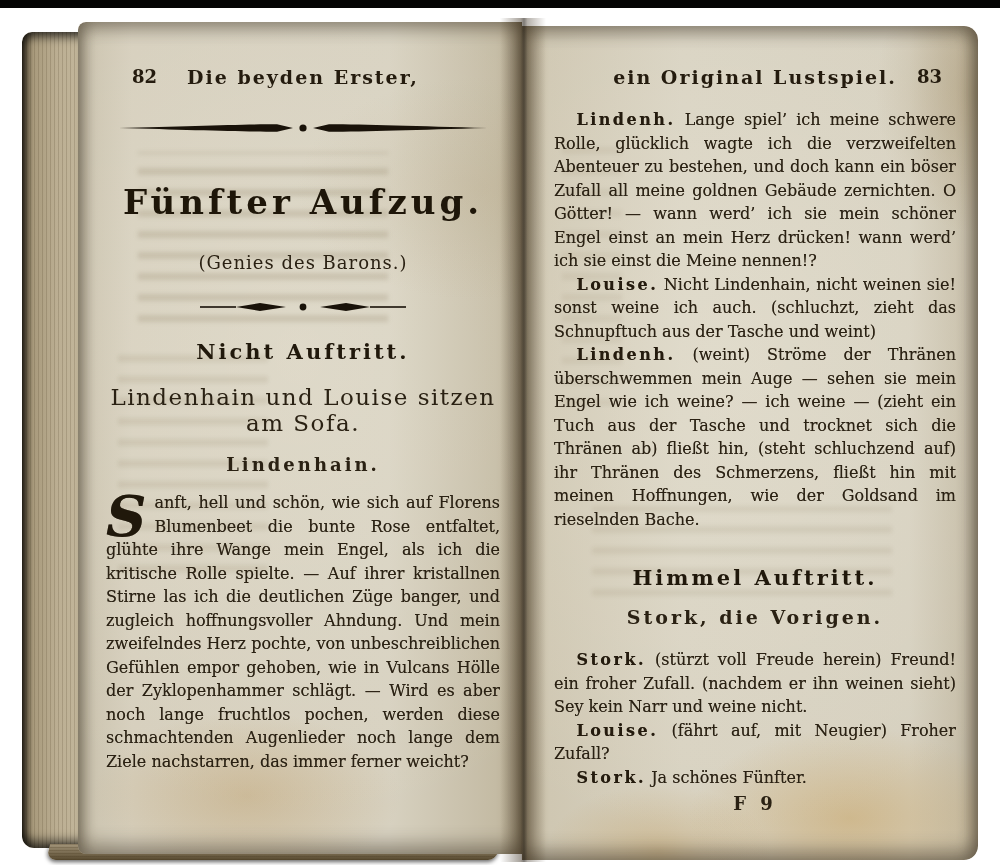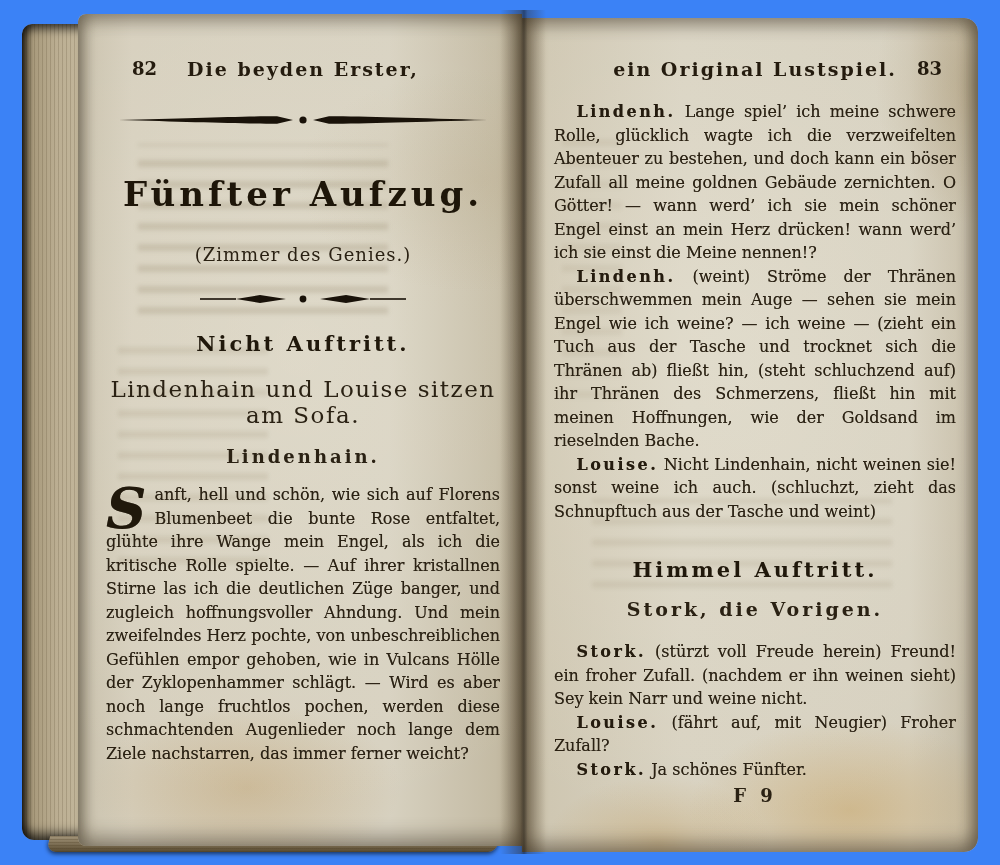--- a/index.html
+++ b/index.html
@@ -3,21 +3,21 @@
 <meta charset="utf-8">
 <title>Book spread</title>
 <style>
   html,body{margin:0;padding:0;}
   body{
     width:1000px;height:865px;
     background:#050504;
     font-family:"DejaVu Serif","Liberation Serif",serif;
     overflow:hidden;position:relative;
   }
-  .stage{position:absolute;inset:0;background:#3b82f6;}
+  .stage{position:absolute;inset:0;background:#ffffff;margin-top:8px;}
 
   
   .book{position:absolute;left:22px;top:10px;width:956px;height:844px;}
 
   
   .fore-edge{
     position:absolute;left:0;top:14px;width:64px;height:816px;
     background:
       repeating-linear-gradient(90deg, rgba(70,55,30,.18) 0 1px, rgba(0,0,0,0) 1px 4px),
       linear-gradient(90deg,#6f6249 0,#a89a7c 18%,#bbae92 55%,#c4b89d 100%);
@@ -131,21 +131,21 @@
         <span>Die beyden Erster,</span>
       </div>
 
       <svg class="rule rule1" width="372" height="16" viewBox="0 0 372 16">
         <path d="M2,8 C70,6.2 125,4.2 160,4.2 L176,8 L160,11.8 C125,11.8 70,9.8 2,8 Z" fill="#191209"></path>
         <circle cx="186" cy="8" r="3.6" fill="#191209"></circle>
         <path d="M370,8 C302,6.2 247,4.2 212,4.2 L196,8 L212,11.8 C247,11.8 302,9.8 370,8 Z" fill="#191209"></path>
       </svg>
 
       <div class="act-heading">Fünfter Aufzug.</div>
-      <div class="scene-setting">(Zimmer des Genies.)</div>
+      <div class="scene-setting">(Genies des Barons.)</div>
 
       <svg class="rule rule2" width="206" height="16" viewBox="0 0 206 16">
         <rect x="0" y="7.2" width="36" height="1.6" fill="#191209"></rect>
         <path d="M36,8 L60,4 L86,8 L60,12 Z" fill="#191209"></path>
         <circle cx="103" cy="8" r="3.4" fill="#191209"></circle>
         <path d="M120,8 L146,4 L170,8 L146,12 Z" fill="#191209"></path>
         <rect x="170" y="7.2" width="36" height="1.6" fill="#191209"></rect>
       </svg>
 
       <div class="scene-heading">Nicht Auftritt.</div>
@@ -163,23 +163,23 @@
 
     <div class="content content-right">
       <div class="runhead">
         <span>ein Original Lustspiel.</span>
         <span class="pagenum pagenum-right">83</span>
       </div>
 
       <p class="body-par dialogue first-par"><span class="speaker">Lindenh.</span> <span>Lange spiel’ ich meine schwere Rolle, glücklich wagte ich die verzweifelten Abenteuer zu bestehen, und doch kann ein böser Zufall all meine goldnen Gebäude zernichten. O Götter! — wann werd’ ich sie mein schöner Engel einst an mein Herz drücken! wann werd’ ich sie einst die Meine nennen!?</span></p>
 
 
+      <p class="body-par dialogue"><span class="speaker">Louise.</span> <span>Nicht Lindenhain, nicht weinen sie! sonst weine ich auch. (schluchzt, zieht das Schnupftuch aus der Tasche und weint)</span></p>
+
       <p class="body-par dialogue"><span class="speaker">Lindenh.</span> <span>(weint) Ströme der Thränen überschwemmen mein Auge — sehen sie mein Engel wie ich weine? — ich weine — (zieht ein Tuch aus der Tasche und trocknet sich die Thränen ab) fließt hin, (steht schluchzend auf) ihr Thränen des Schmerzens, fließt hin mit meinen Hoffnungen, wie der Goldsand im rieselnden Bache.</span></p>
-
-      <p class="body-par dialogue"><span class="speaker">Louise.</span> <span>Nicht Lindenhain, nicht weinen sie! sonst weine ich auch. (schluchzt, zieht das Schnupftuch aus der Tasche und weint)</span></p>
 
       <div class="scene-heading scene2-heading">Himmel Auftritt.</div>
       <div class="scene-cast">Stork, die Vorigen.</div>
 
       <p class="body-par dialogue after-heading"><span class="speaker">Stork.</span> <span>(stürzt voll Freude herein) Freund! ein froher Zufall. (nachdem er ihn weinen sieht) Sey kein Narr und weine nicht.</span></p>
 
       <p class="body-par dialogue"><span class="speaker">Louise.</span> <span>(fährt auf, mit Neugier) Froher Zufall?</span></p>
 
       <p class="body-par dialogue"><span class="speaker">Stork.</span> <span>Ja schönes Fünfter.</span></p>
 

